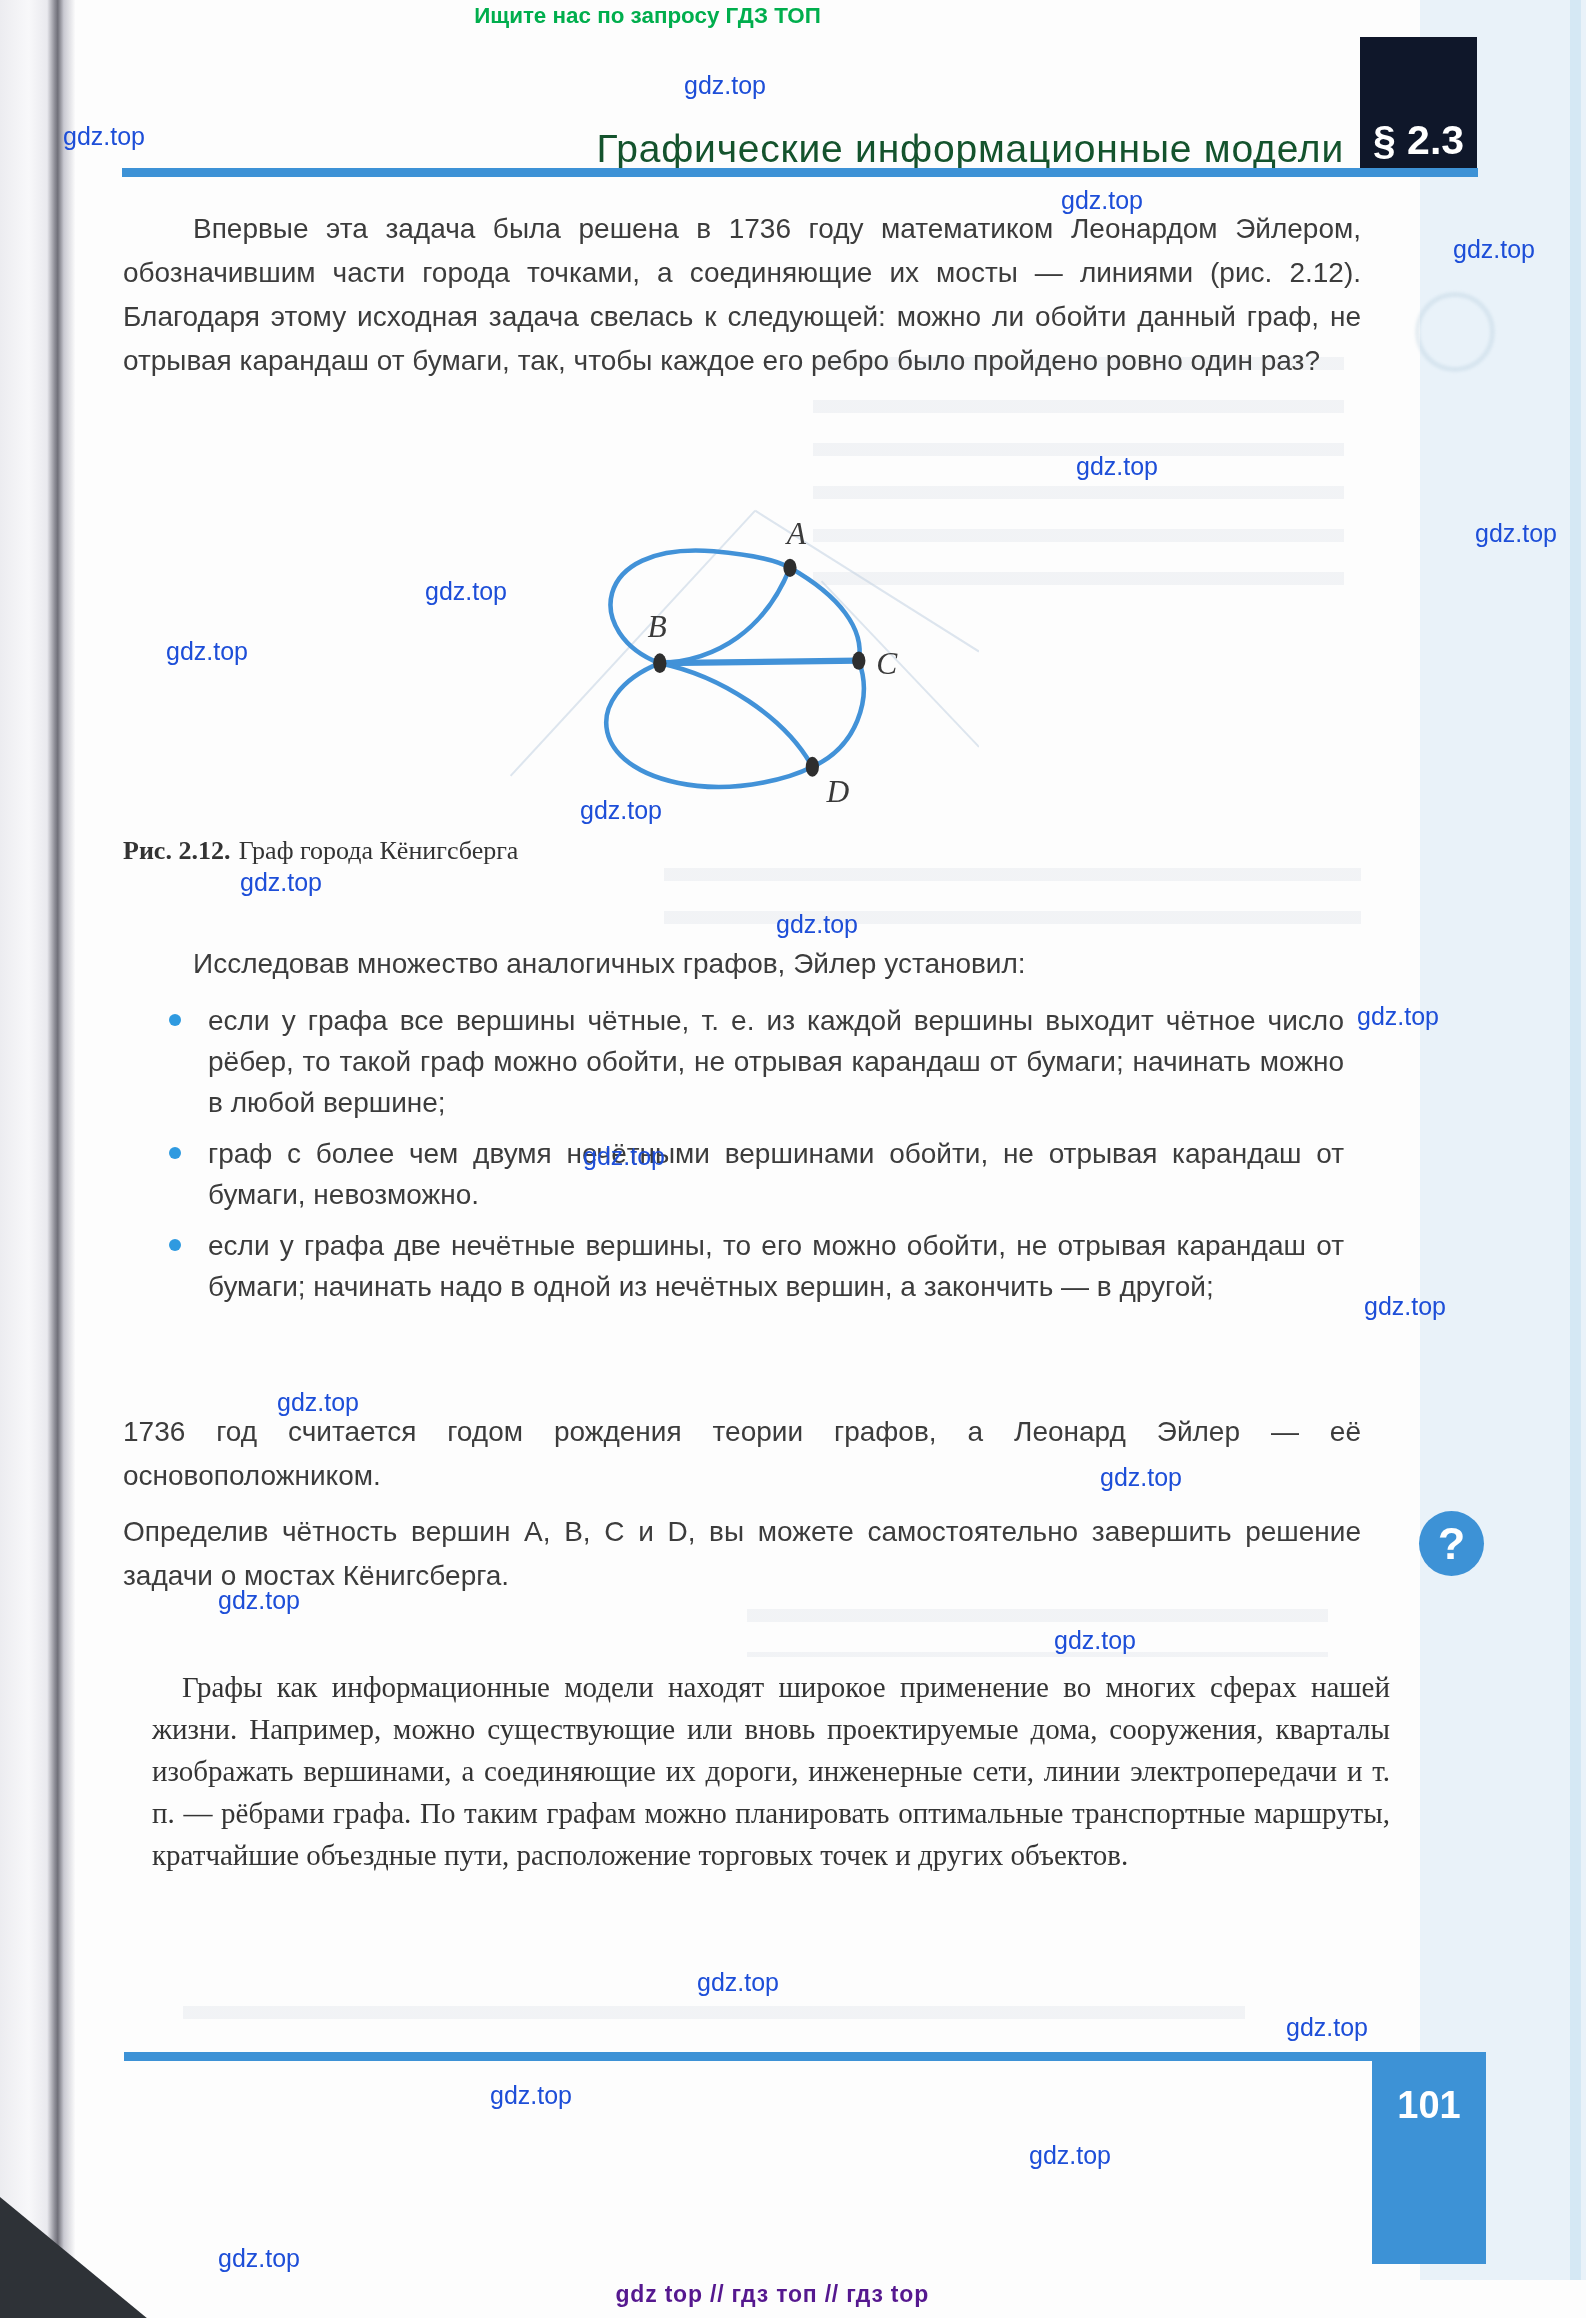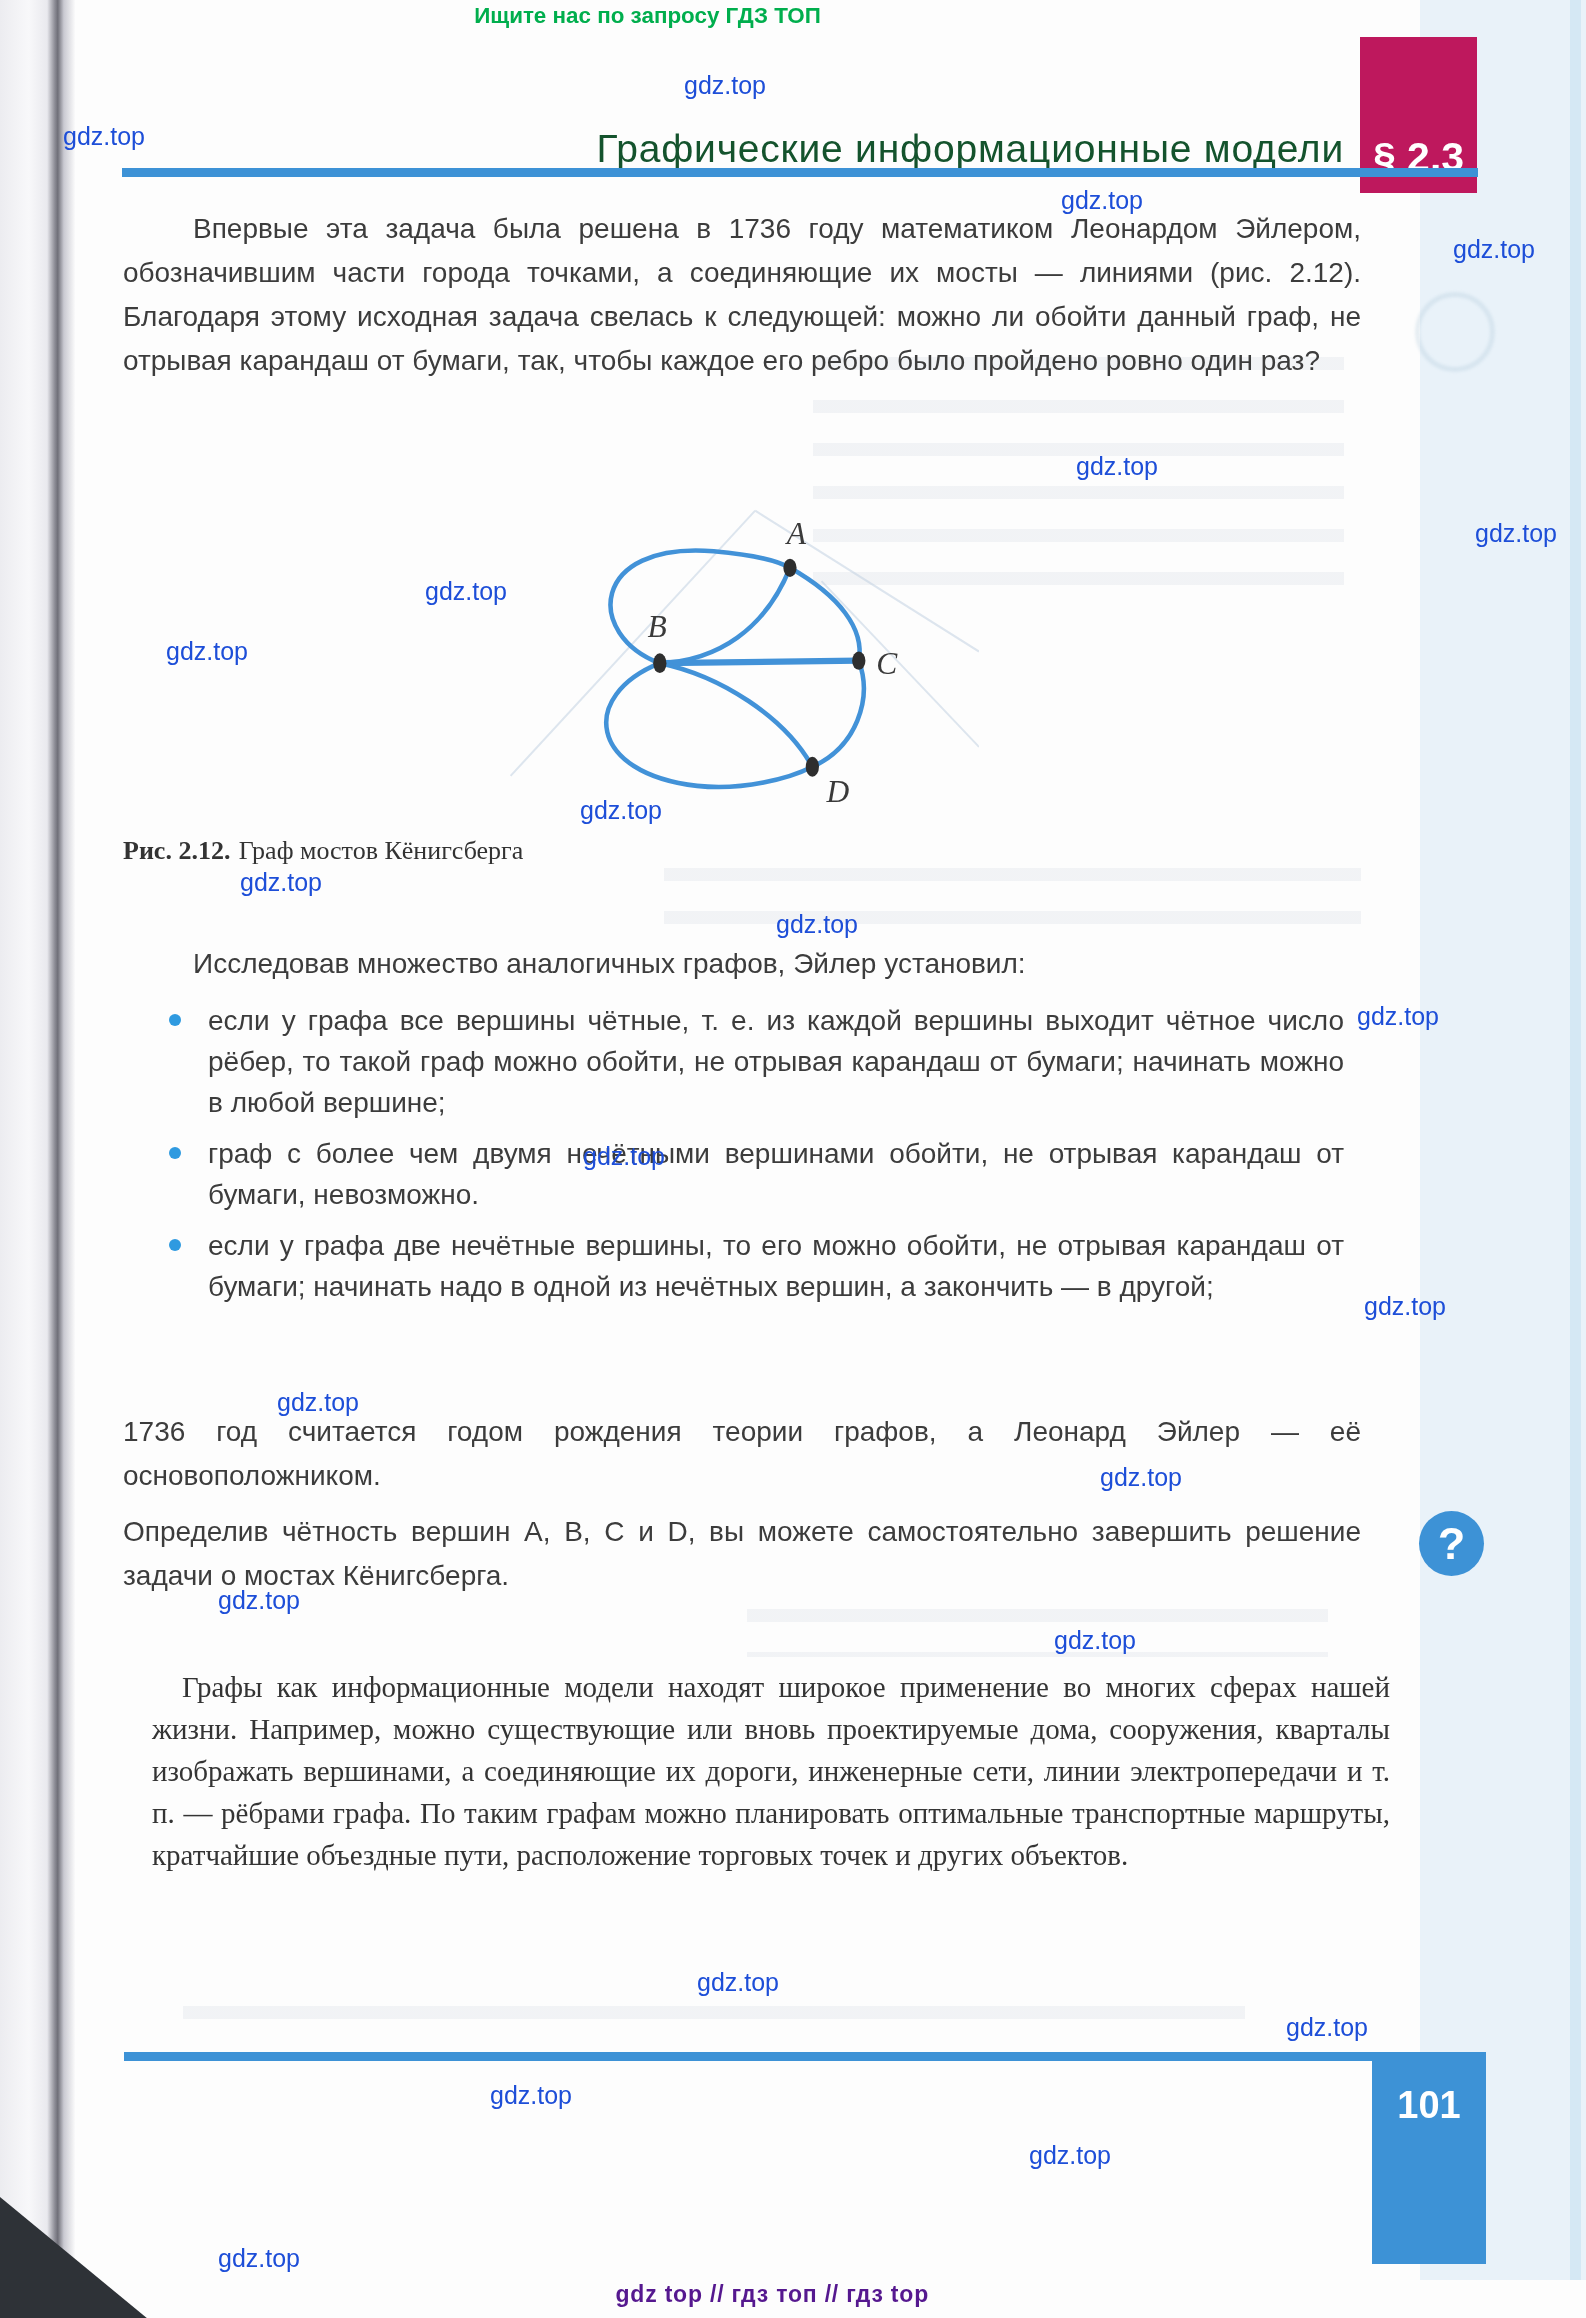--- a/index.html
+++ b/index.html
@@ -18,22 +18,22 @@
 
   
   .banner{position:absolute;left:465px;top:2.5px;width:365px;text-align:center;
     color:#00ae4d;font-size:22.4px;font-weight:bold;}
   .footer{position:absolute;left:498px;top:2281px;width:431px;text-align:right;
     color:#55188f;font-size:23px;font-weight:bold;letter-spacing:0.8px;}
 
   
   .header-title{position:absolute;left:311px;top:127px;width:1033px;text-align:right;
     font-size:39px;color:#14532d;letter-spacing:0.8px;}
-  .section-box{position:absolute;left:1360px;top:37px;width:117px;height:156px;
-    background:#be185d;color:#ffffff;display:flex;align-items:flex-end;justify-content:center;
+  .section-box{position:absolute;left:1360px;top:37px;width:117px;height:139px;
+    background:#0f172a;color:#ffffff;display:flex;align-items:flex-end;justify-content:center;
     font-size:41px;font-weight:bold;padding-bottom:0;box-sizing:border-box;}
   .section-box span{margin-bottom:11.6px;}
   .rule-top{position:absolute;left:122px;top:168px;width:1356px;height:9px;background:#3d92d6;}
 
   
   .para{position:absolute;left:123px;width:1238px;color:#3c3c3c;
     font-size:28px;line-height:44px;text-align:justify;}
   .indent{text-indent:70px;}
   .caption{position:absolute;left:123px;top:836px;width:995px;
     font-family:"Liberation Serif",serif;font-size:26px;color:#333333;}
@@ -120,21 +120,21 @@
       <ellipse cx="419" cy="324" rx="8" ry="12"></ellipse>
     </g>
 
     <text x="388" y="55">A</text>
     <text x="220" y="168">B</text>
     <text x="496" y="212">C</text>
     <text x="436" y="366">D</text>
   </svg>
 
   <div class="caption">
-    <b>Рис. 2.12.</b><span>Граф мостов Кёнигсберга</span>
+    <b>Рис. 2.12.</b><span>Граф города Кёнигсберга</span>
   </div>
 
   <div class="para indent" style="top:942px;">Исследовав множество аналогичных графов, Эйлер установил:</div>
 
   <ul class="bullets">
     <li>если у графа все вершины чётные, т. е. из каждой вершины выходит чётное число рёбер, то такой граф можно обойти, не отрывая карандаш от бумаги; начинать можно в любой вершине;</li>
     <li>граф с более чем двумя нечётными вершинами обойти, не отрывая карандаш от бумаги, невозможно.</li>
     <li>если у графа две нечётные вершины, то его можно обойти, не отрывая карандаш от бумаги; начинать надо в одной из нечётных вершин, а закончить — в другой;</li>
   </ul>
 

